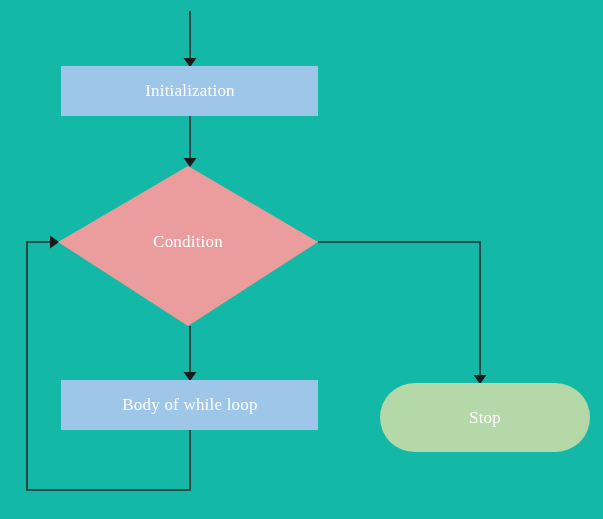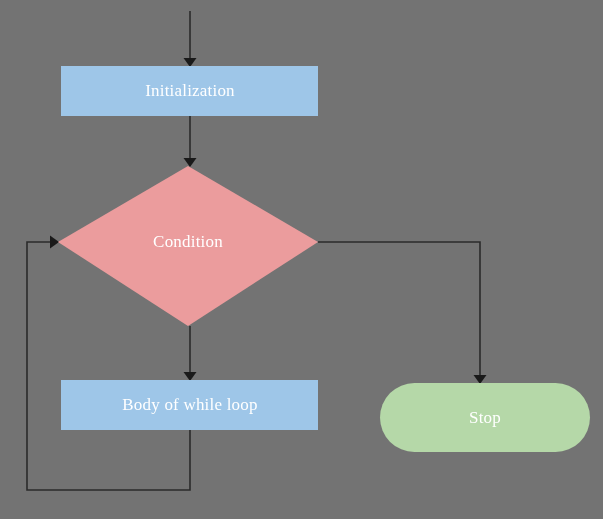--- a/index.html
+++ b/index.html
@@ -10,21 +10,21 @@
   body {
     width: 603px;
     height: 519px;
     font-family: "Liberation Serif", serif;
     overflow: hidden;
   }
   #flowchart-root {
     position: relative;
     width: 603px;
     height: 519px;
-    background: #737373;
+    background: #14b8a6;
   }
   svg.diagram {
     display: block;
     width: 603px;
     height: 519px;
   }
   .node-label {
     font-family: "Liberation Serif", serif;
     font-size: 17px;
     fill: #ffffff;

